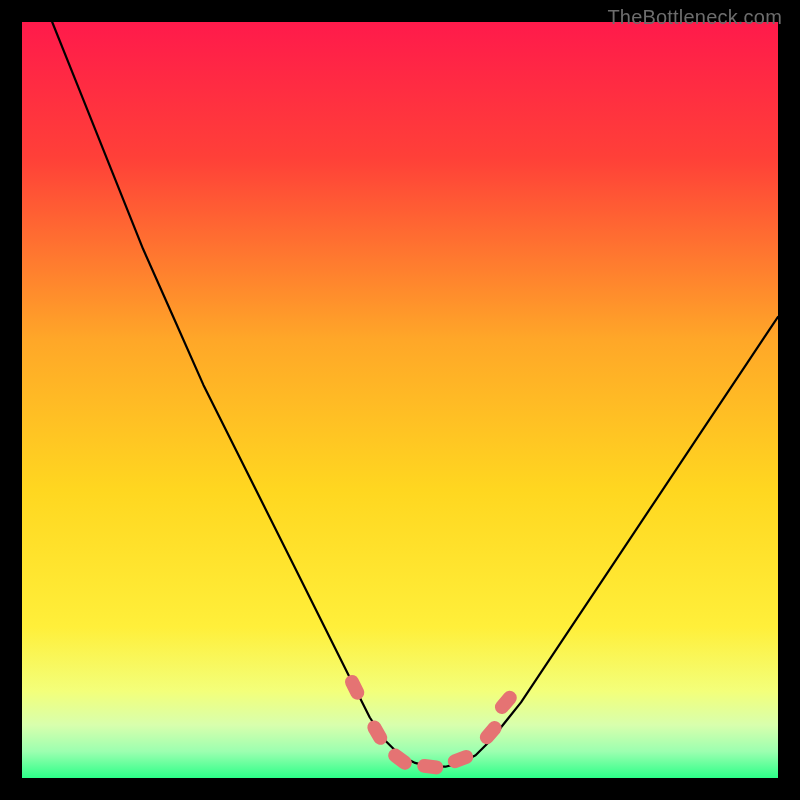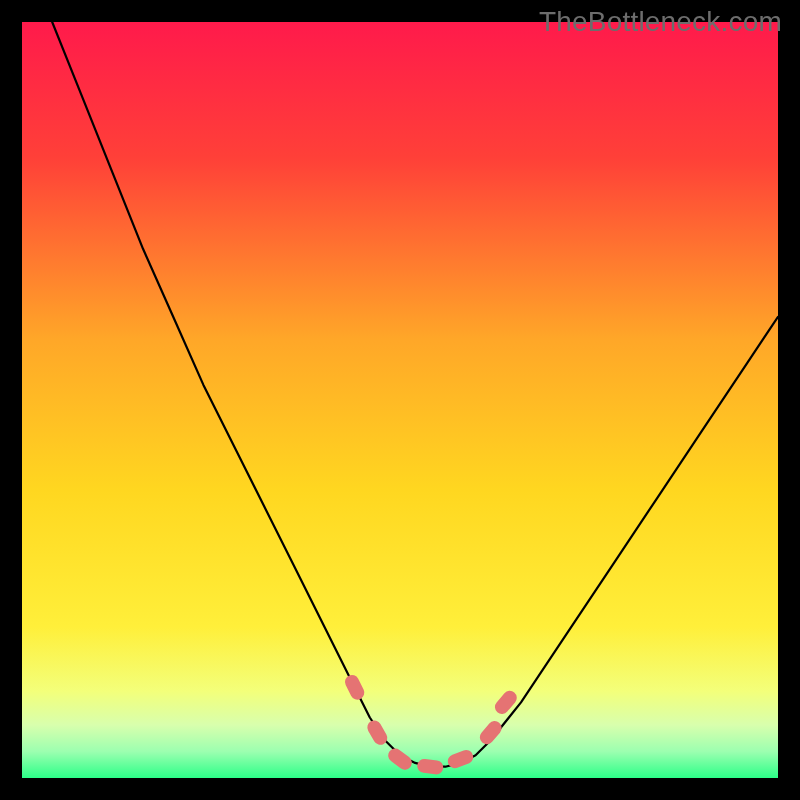--- a/index.html
+++ b/index.html
@@ -1,18 +1,18 @@
 <!DOCTYPE html>
 <html><head>
 <meta charset="utf-8">
 <style>
   html,body{margin:0;padding:0;width:800px;height:800px;overflow:hidden;background:#000;font-family:Arial,Helvetica,sans-serif}
   .frame{position:absolute;inset:0;background:#000}
   .plot{position:absolute;left:22px;top:22px;width:756px;height:756px}
-  .watermark{position:absolute;top:6px;right:18px;color:#6d6d6d;font-size:28px;font-weight:400;letter-spacing:.2px}
+  .watermark{position:absolute;top:6px;right:18px;color:#6d6d6d;font-size:20px;font-weight:400;letter-spacing:.2px}
   svg{display:block}
 </style>
 </head>
 <body>
 
 <div class="frame">
   <div class="plot">
     <svg viewBox="0 0 756 756" width="756" height="756">
       <defs>
         <linearGradient id="bg" x1="0" y1="0" x2="0" y2="1">

